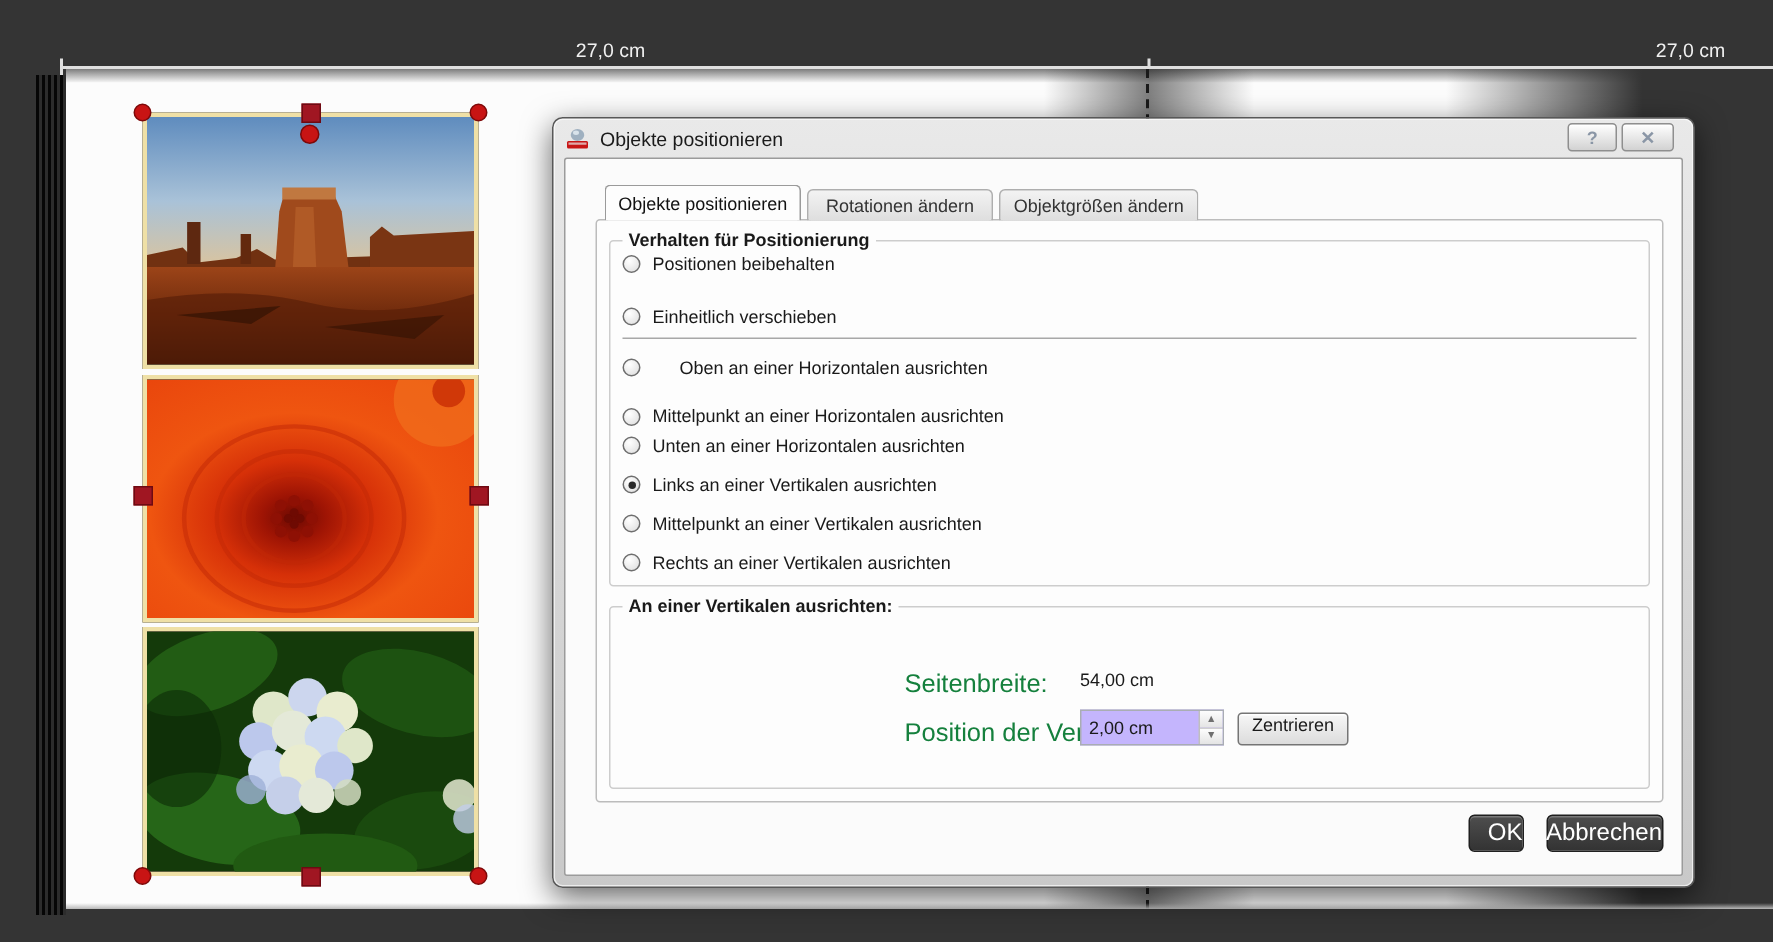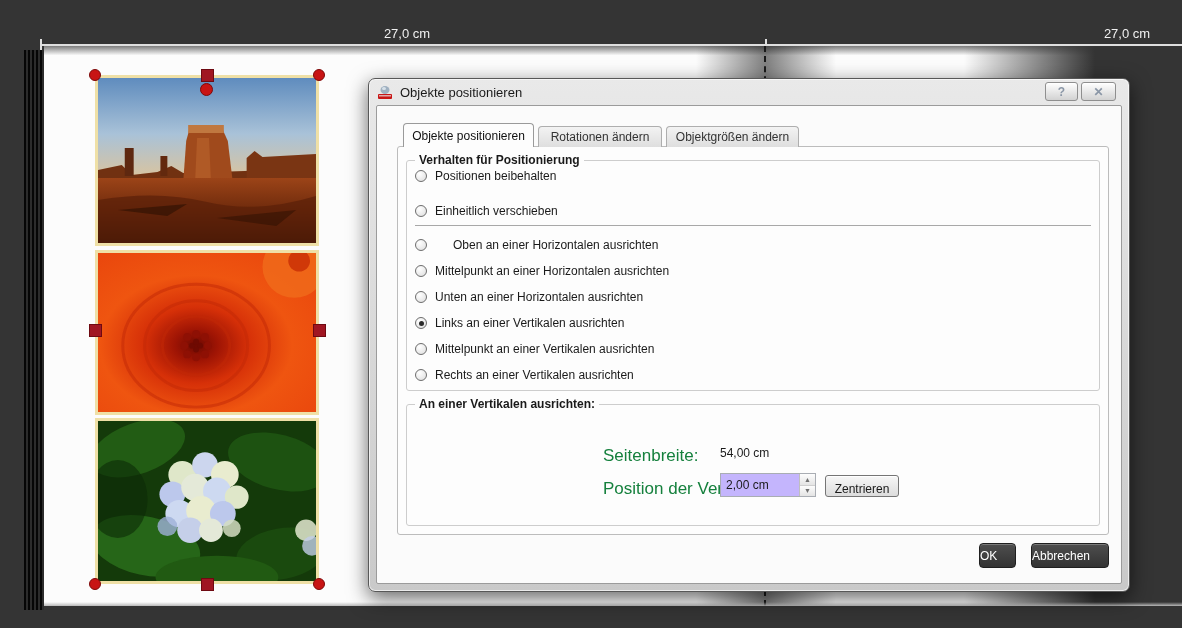--- a/index.html
+++ b/index.html
@@ -96,26 +96,26 @@
   .spinbox { position:absolute; left:313px; top:68px; width:96px; height:24px;
     border:1px solid #a9adb3; background:#c4b5fd; display:flex; }
   .spin-input { flex:1; border:none; outline:none; font-family:"Liberation Sans",sans-serif;
     font-size:12px; color:#1a1a1a; padding-left:5px; min-width:0; background:transparent; }
   .spin-arrows { width:16px; border-left:1px solid #bfbfbf; display:flex; flex-direction:column; }
   .spin-btn { flex:1; font-size:7px; color:#707070; background:linear-gradient(180deg,#fdfdfd,#e4e4e4);
     display:flex; align-items:center; justify-content:center; cursor:default; }
   .spin-up { border-bottom:1px solid #cfcfcf; }
   .btn-light { position:absolute; left:418px; top:70px; width:74px; height:22px;
     border:1px solid #757575; border-radius:3px; background:linear-gradient(180deg,#f7f7f7,#dcdcdc);
-    font-size:12px; color:#1a1a1a; display:flex; align-items:flex-end; justify-content:center;
+    font-size:12px; color:#1a1a1a; display:flex; align-items:flex-start; justify-content:center;
     box-shadow:inset 0 1px 0 #fff; cursor:default; }
   
   .btn-dark { position:absolute; top:464px; height:25px; border-radius:4px;
     background:linear-gradient(180deg,#4e4e4e,#333333); border:1px solid #1f1f1f;
-    color:#fff; font-size:12px; display:flex; align-items:center; justify-content:flex-start;
+    color:#fff; font-size:16px; display:flex; align-items:center; justify-content:flex-end;
     box-shadow:inset 0 1px 0 rgba(255,255,255,0.25); cursor:default; }
   .btn-ok { left:610px; width:37px; }
   .btn-cancel { left:662px; width:78px; }
 </style>
 </head>
 <body>
 
 <div id="stage">
 
   <div class="ruler-line"></div>
@@ -282,21 +282,21 @@
             <span class="radio"></span>
             <span class="opt-label">Einheitlich verschieben</span>
           </div>
 
           <div class="opt-sep"></div>
 
           <div class="opt-row" style="top:71px;gap:18px;">
             <span class="radio"></span>
             <span class="opt-label">Oben an einer Horizontalen ausrichten</span>
           </div>
-          <div class="opt-row" style="top:97px;">
+          <div class="opt-row" style="top:97px;align-items:flex-end;">
             <span class="radio"></span>
             <span class="opt-label">Mittelpunkt an einer Horizontalen ausrichten</span>
           </div>
           <div class="opt-row" style="top:123px;">
             <span class="radio"></span>
             <span class="opt-label">Unten an einer Horizontalen ausrichten</span>
           </div>
           <div class="opt-row" style="top:149px;">
             <span class="radio checked"></span>
             <span class="opt-label">Links an einer Vertikalen ausrichten</span>

